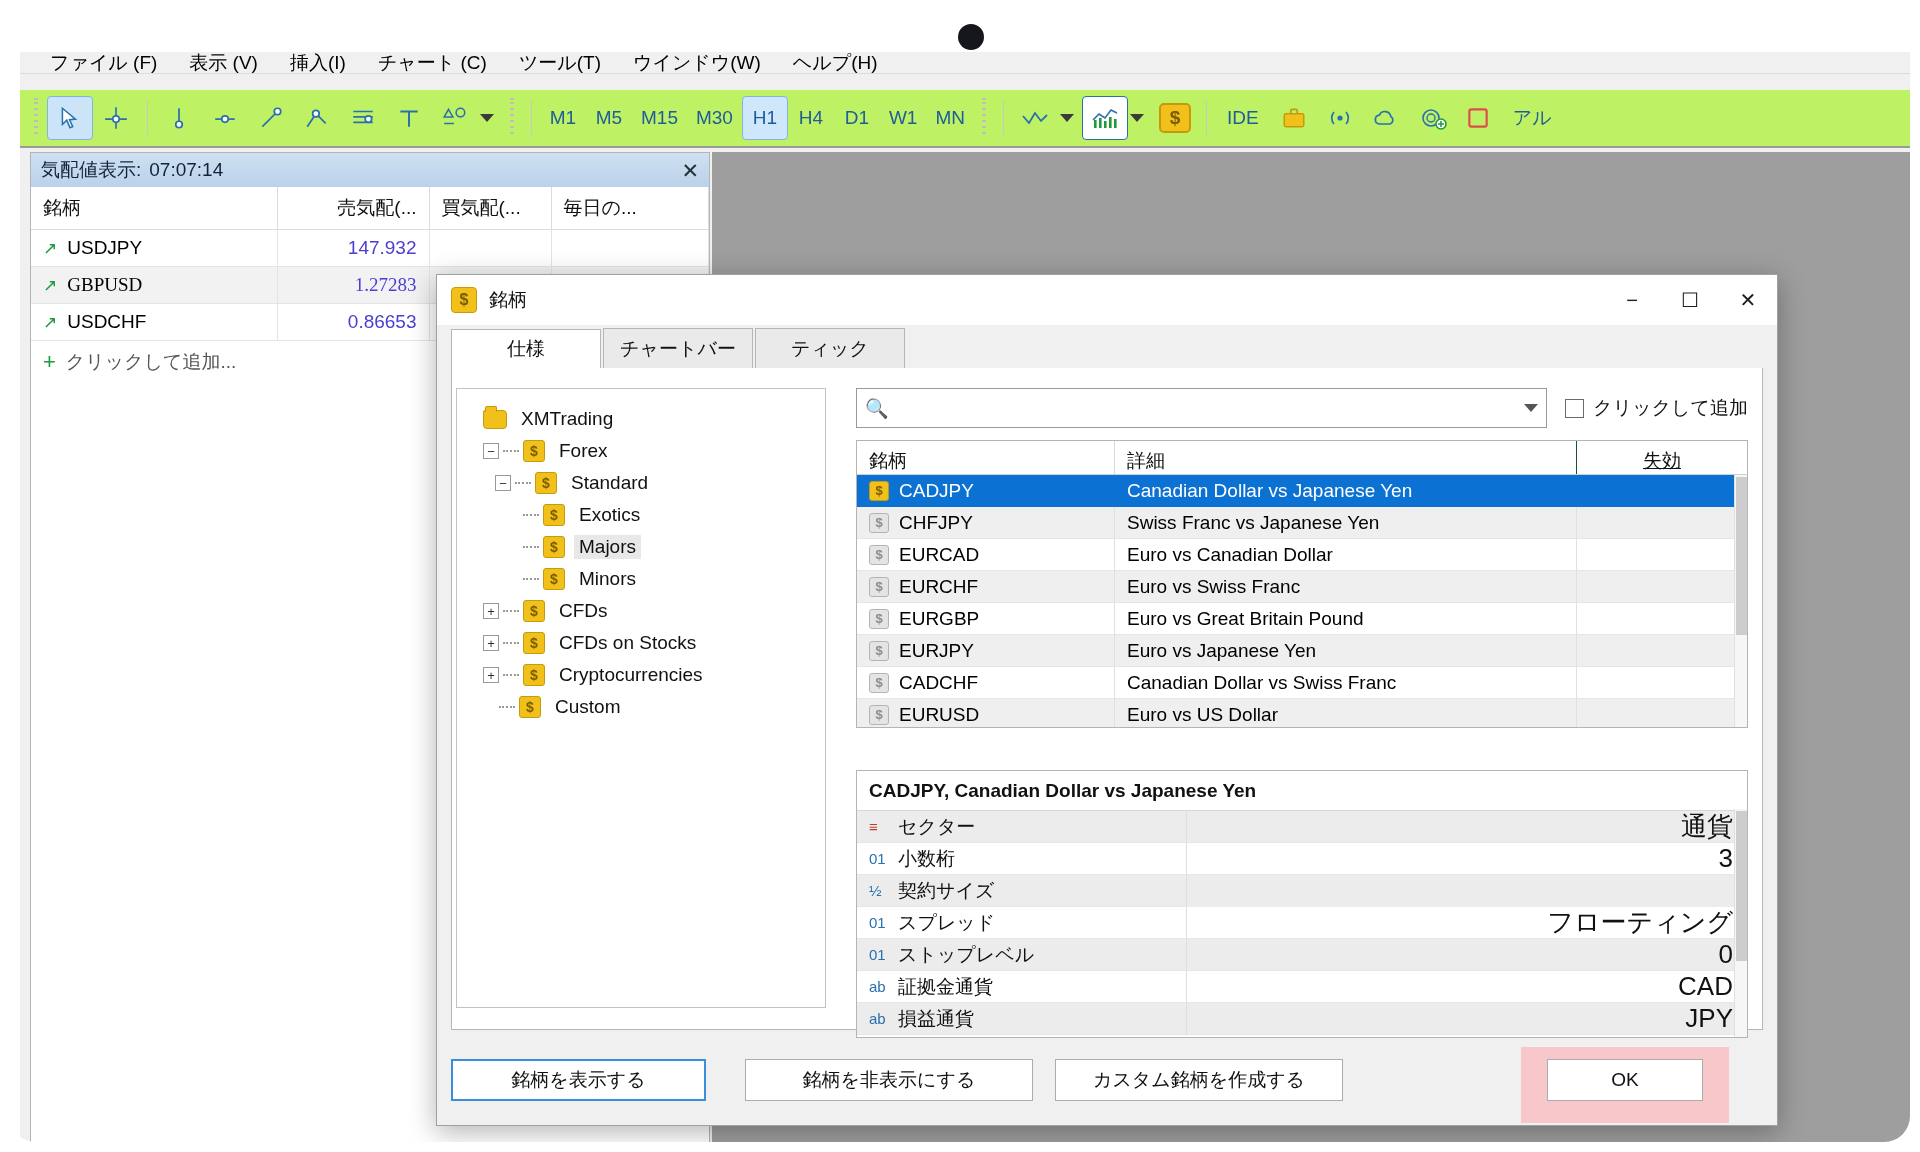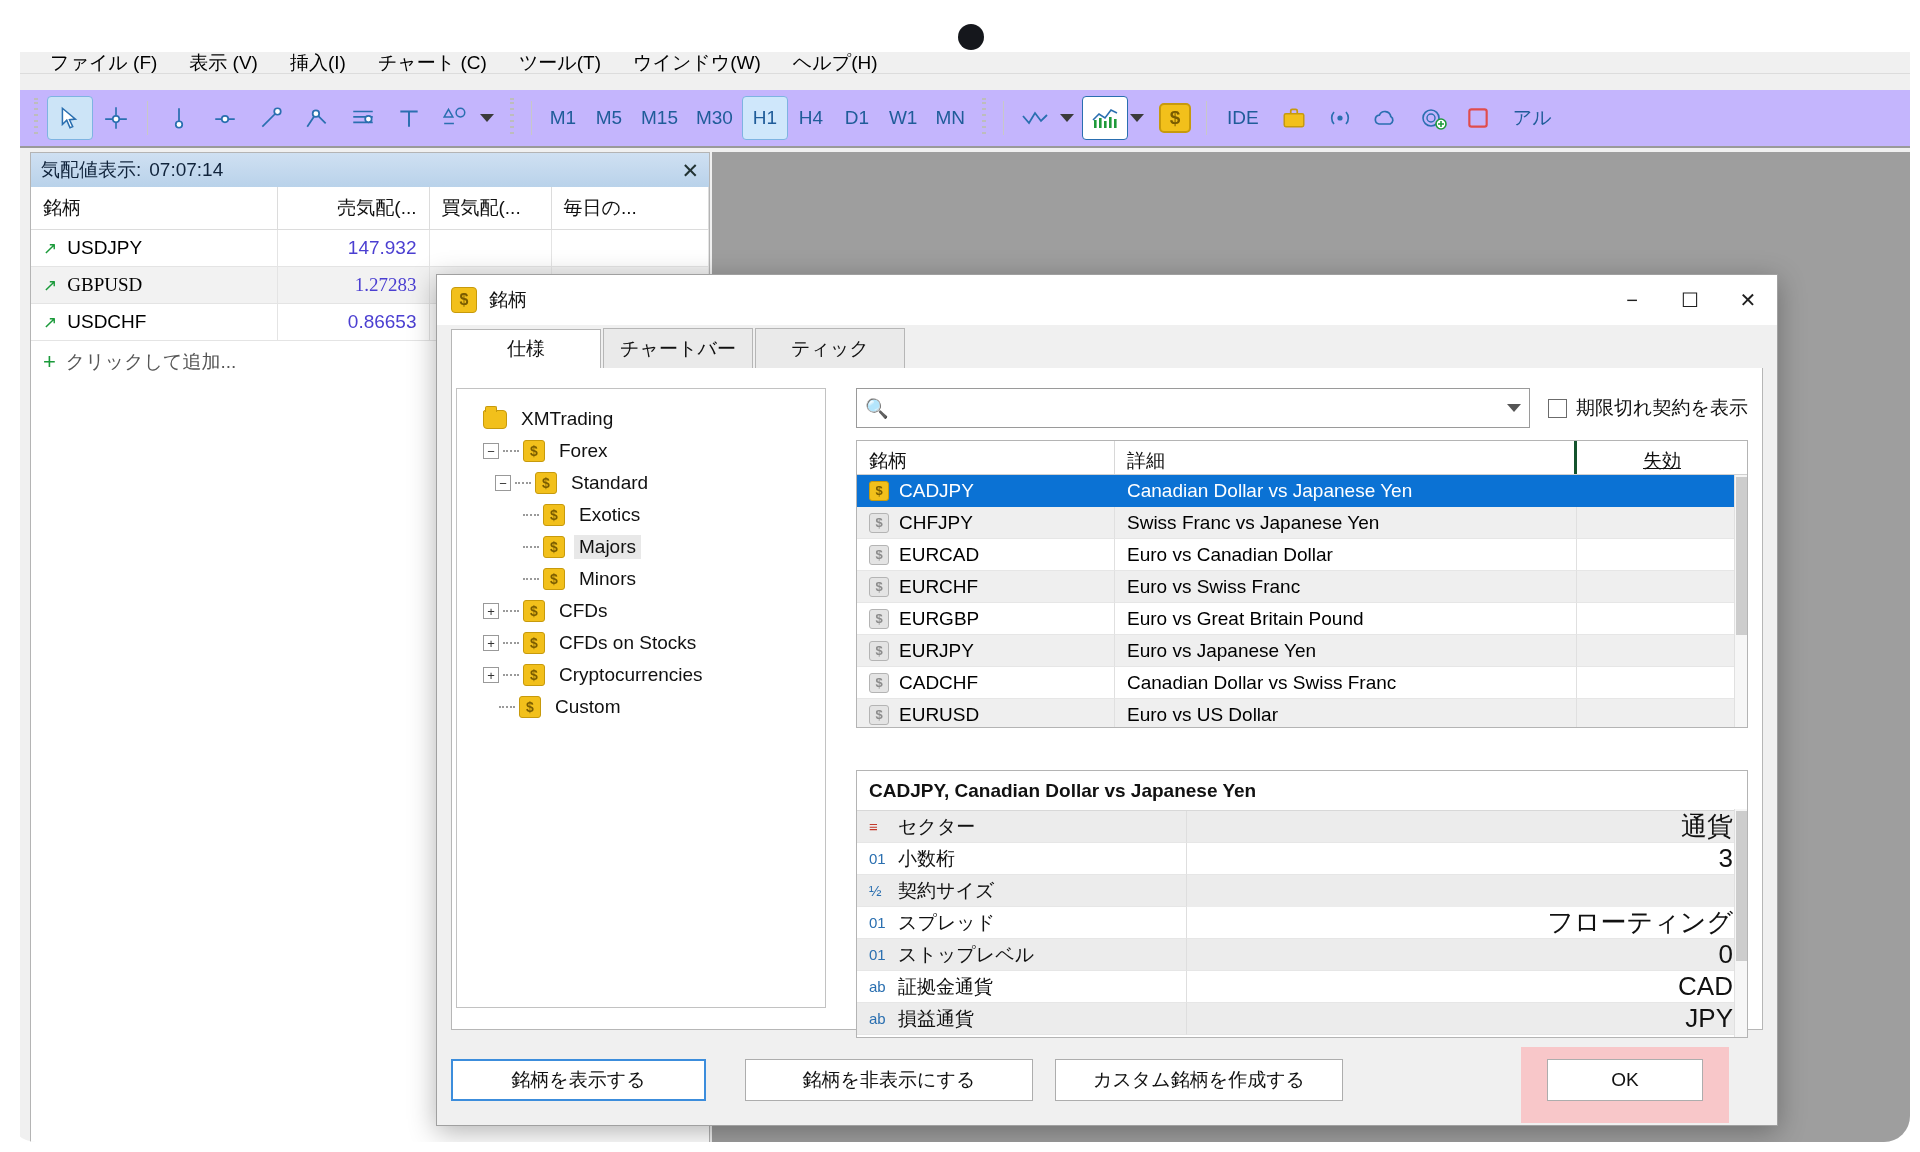--- a/index.html
+++ b/index.html
@@ -60,21 +60,21 @@
     padding: 4px 16px;
     white-space: nowrap;
     cursor: default;
   }
 
   
   .toolbar {
     position: absolute;
     left: 0; top: 38px;
     width: 1900px; height: 58px;
-    background: #c4b5fd;
+    background: #bef264;
     display: flex;
     align-items: center;
     border-bottom: 2px solid #9a9a9a;
     padding-left: 6px;
     overflow: hidden;
   }
   .grip {
     width: 9px; height: 40px;
     margin: 0 6px;
     background-image: repeating-linear-gradient(
@@ -418,21 +418,21 @@
     background: #fff;
     overflow: hidden;
   }
   .sl-head {
     display: flex;
     height: 34px;
     border-bottom: 1px solid #d0d0d0;
     background: #fff;
   }
   .sl-head .c1 { width: 258px; padding: 7px 12px; border-right: 1px solid #d8d8d8; }
-  .sl-head .c2 { flex: 1; padding: 7px 12px; border-right: 3px solid #14532d; }
+  .sl-head .c2 { flex: 1; padding: 7px 12px; border-right: 1px solid #14532d; }
   .sl-head .c3 { width: 170px; padding: 7px 12px; text-align: center; text-decoration: underline; }
   .sl-head div { font-size: 19px; color: #111; white-space: nowrap; }
   .sl-row {
     display: flex;
     height: 32px;
     align-items: stretch;
     cursor: default;
   }
   .sl-row.alt { background: #efefef; }
   .sl-row.selected { background: #0b72d4; color: #ffffff; }
@@ -885,21 +885,21 @@
           <div class="right-pane">
 
             <div class="searchrow">
               <div class="searchbox">
                 <span class="search-glyph">🔍</span>
                 <input type="text" value="" placeholder="" style="">
                 <span class="dd-caret"></span>
               </div>
               <div class="chk-wrap">
                 <span class="chkbox"></span>
-                <span>期限切れ契約を表示</span>
+                <span>クリックして追加</span>
               </div>
             </div>
 
             <div class="symlist">
               <div class="sl-head">
                 <div class="c1">銘柄</div>
                 <div class="c2">詳細</div>
                 <div class="c3">失効</div>
               </div>
 

